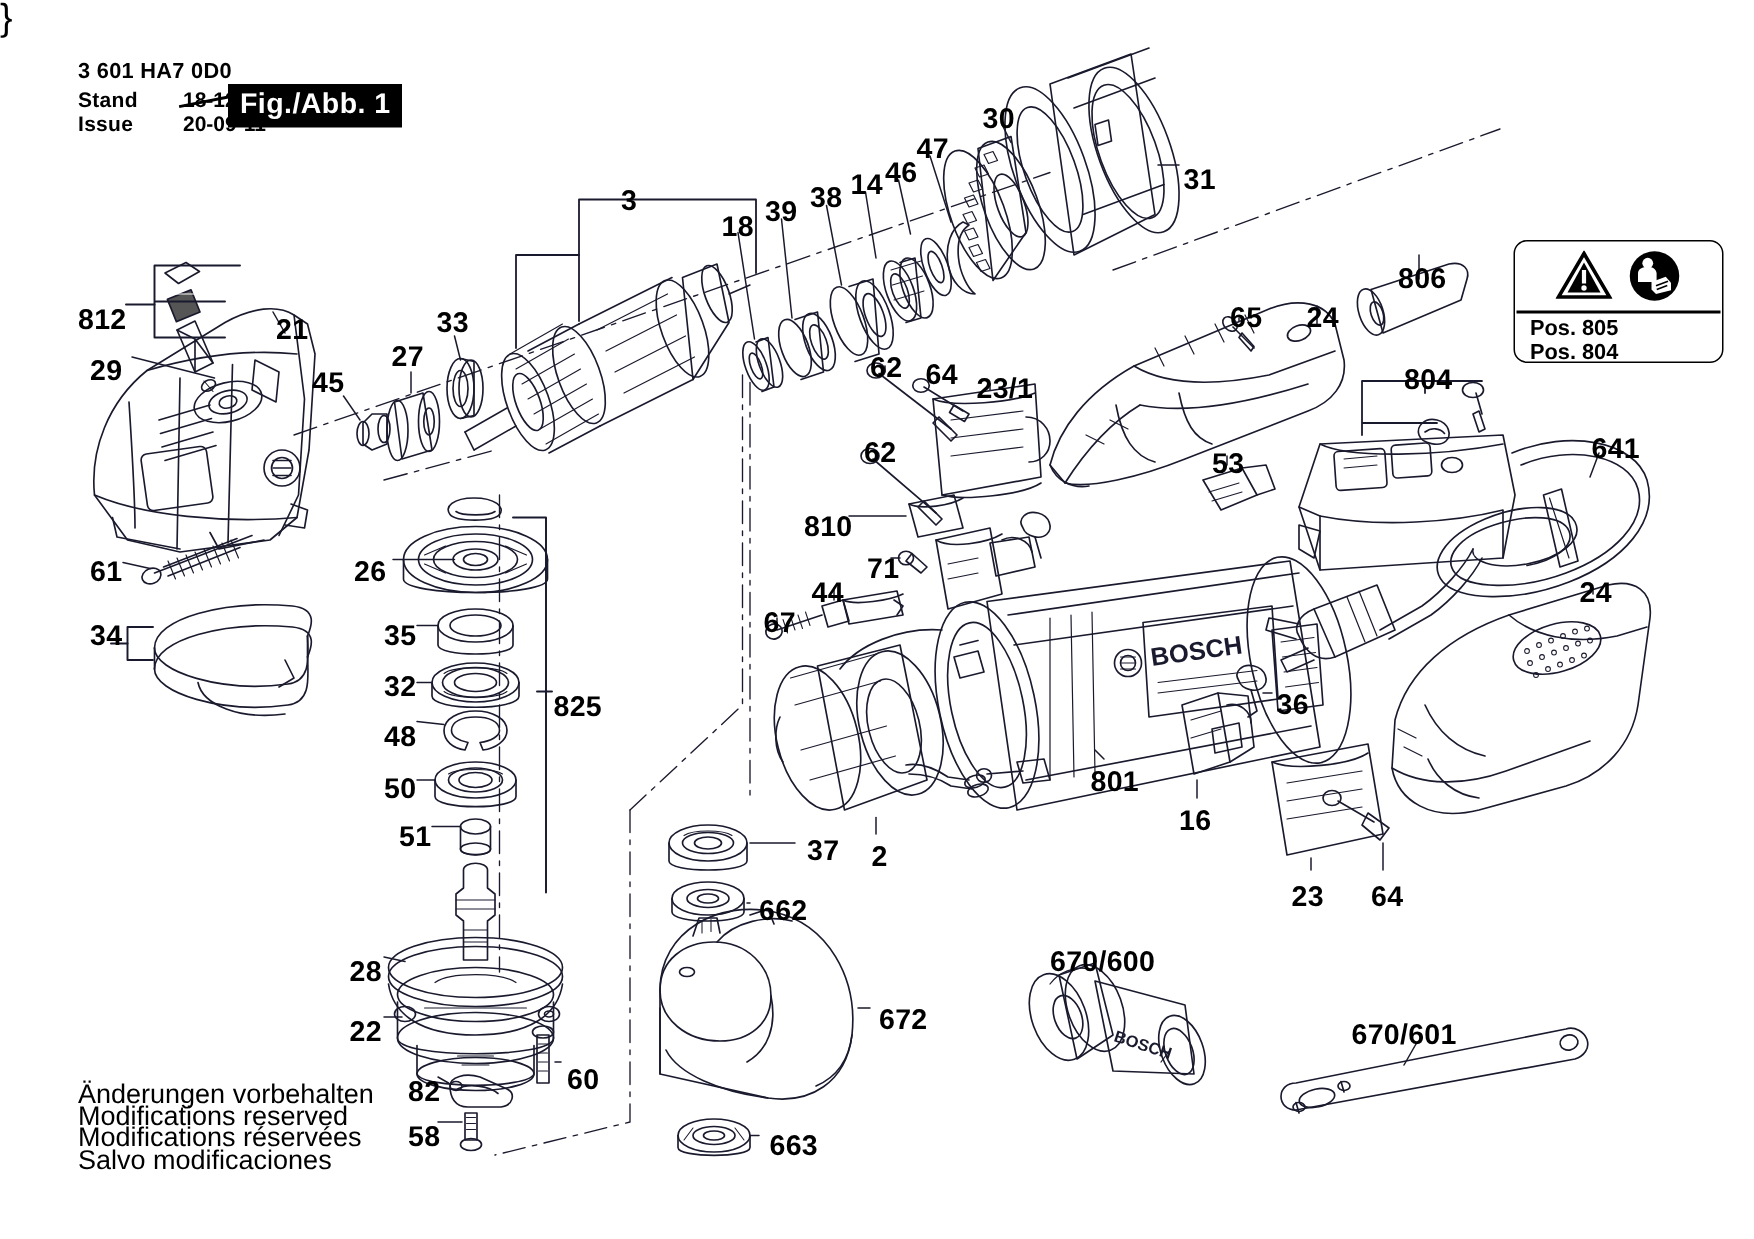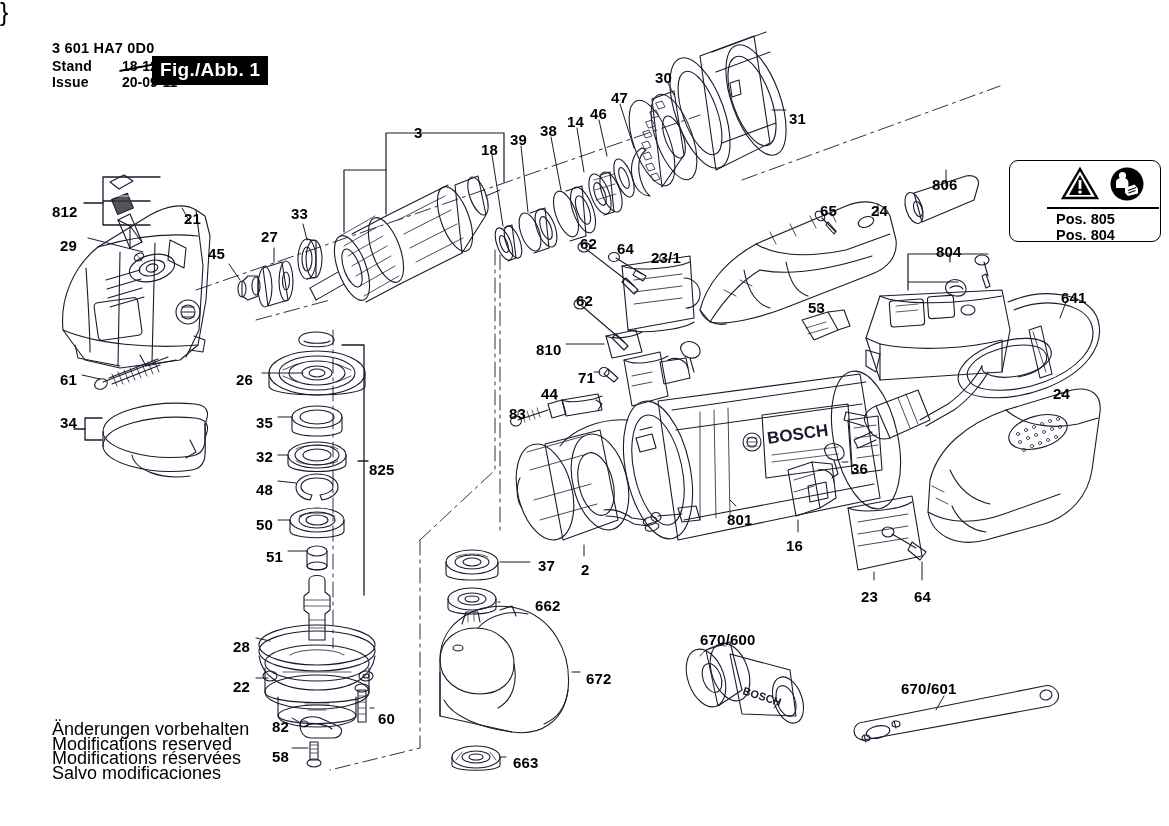--- a/index.html
+++ b/index.html
@@ -17,28 +17,28 @@
   #stand-val .strike{position:relative;display:inline-block;}
   #stand-val .strike:after{content:"";position:absolute;left:-3px;right:-4px;top:52%;
      height:1.6px;background:#000;transform:rotate(-11deg);}
   #issue-val{left:122px;top:74px;font-size:14px;position:absolute;font-weight:bold;}
 
   #figbox{position:absolute;left:152px;top:56px;background:#000;color:#fff;
     font-size:19px;font-weight:bold;padding:3px 8px 4px 8px;letter-spacing:.3px;}
 
   #legal{position:absolute;left:52px;top:722px;font-size:18px;line-height:14.6px;}
 
-  #warnbox{position:absolute;left:1009px;top:160px;width:152px;height:82px;
-    border:1.6px solid #000;border-radius:9px;background:#fff;box-sizing:border-box;padding-left:36px;}
+  #warnbox{position:absolute;left:1009px;top:160px;width:140px;height:82px;
+    border:1.6px solid #000;border-radius:9px;background:#fff;box-sizing:border-box;}
   #warnbox .icons{height:46px;display:flex;align-items:center;justify-content:center;gap:9px;}
   #warnbox .divider{height:1.5px;background:#000;margin:0 1px;}
   #warnbox .poslines{padding:2px 0 0 10px;}
   #warnbox .poslines div{font-size:14.5px;font-weight:bold;line-height:16px;}
 
-  .lbl{position:absolute;font-weight:bold;font-size:15px;color:#000;
+  .lbl{position:absolute;font-weight:bold;font-size:19px;color:#000;
        white-space:nowrap;letter-spacing:.2px;}
 </style>
 </head>
 <body>
 
 <div id="sheet">
 
   <svg class="art" viewBox="0 0 1169 826">
     <defs>
       <g id="gear-teeth"></g>
@@ -692,36 +692,36 @@
       <div class="lbl" style="left: 590px; top: 105px;">46</div>
       <div class="lbl" style="left: 611px; top: 89px;">47</div>
       <div class="lbl" style="left: 655px; top: 69px;">30</div>
       <div class="lbl" style="left: 789px; top: 110px; text-align: right;">31</div>
       <div class="lbl" style="left: 580px; top: 235px;">62</div>
       <div class="lbl" style="left: 617px; top: 240px;">64</div>
       <div class="lbl" style="left: 651px; top: 249px;">23/1</div>
       <div class="lbl" style="left: 576px; top: 292px;">62</div>
       <div class="lbl" style="left: 536px; top: 341px;">810</div>
       <div class="lbl" style="left: 578px; top: 369px;">71</div>
-      <div class="lbl" style="left: 509px; top: 405px;">83</div>
+      <div class="lbl" style="left: 509px; top: 405px;">67</div>
       <div class="lbl" style="left: 541px; top: 385px;">44</div>
       <div class="lbl" style="left: 581px; top: 561px;">2</div>
       <div class="lbl" style="left: 727px; top: 511px;">801</div>
       <div class="lbl" style="left: 808px; top: 299px;">53</div>
       <div class="lbl" style="left: 851px; top: 460px;">36</div>
       <div class="lbl" style="left: 786px; top: 537px;">16</div>
       <div class="lbl" style="left: 861px; top: 588px;">23</div>
       <div class="lbl" style="left: 914px; top: 588px;">64</div>
       <div class="lbl" style="left: 820px; top: 202px;">65</div>
       <div class="lbl" style="left: 871px; top: 202px;">24</div>
       <div class="lbl" style="left: 932px; top: 176px;">806</div>
       <div class="lbl" style="left: 936px; top: 243px;">804</div>
       <div class="lbl" style="left: 1061px; top: 289px;">641</div>
       <div class="lbl" style="left: 1053px; top: 385px;">24</div>
       <div class="lbl" style="left: 538px; top: 557px;">37</div>
-      <div class="lbl" style="left: 506px; top: 597px; margin-left: 29px;">662</div>
+      <div class="lbl" style="left: 506px; top: 597px;">662</div>
       <div class="lbl" style="left: 586px; top: 670px;">672</div>
       <div class="lbl" style="left: 513px; top: 754px;">663</div>
       <div class="lbl" style="left: 700px; top: 631px; text-align: right;">670/600</div>
       <div class="lbl" style="left: 901px; top: 680px;">670/601</div>
     </div>
 
 </div>
 
 </body></html>

